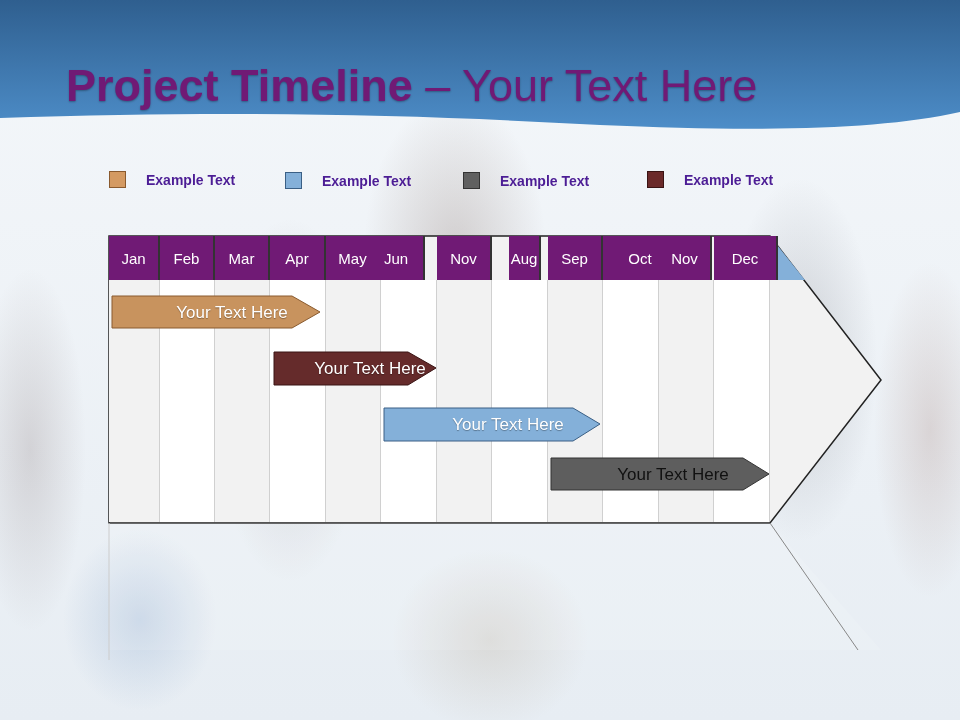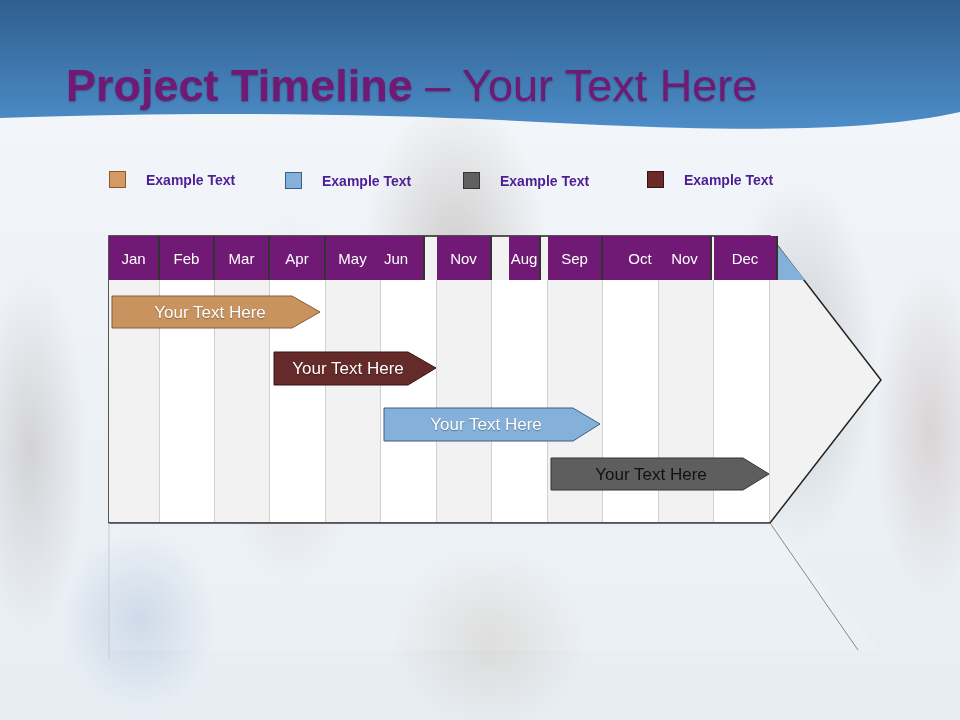--- a/index.html
+++ b/index.html
@@ -19,21 +19,21 @@
            text-shadow:0 1px 2px rgba(0,0,0,0.3); white-space:nowrap; }
   .title b { font-weight:bold; }
   .legend-item { position:absolute; display:flex; align-items:center; }
   .swatch { width:17px; height:17px; border:1px solid #444; box-sizing:border-box; }
   .legend-label { margin-left:20px; font-size:14px; font-weight:bold; color:#4c1d95; white-space:nowrap; }
   .chart { position:absolute; left:109px; top:236px; }
   .month { position:absolute; top:0; height:44px; background:#701a75; border-right:2px solid #333;
            box-sizing:border-box; color:#fff; font-size:15px; display:flex; align-items:center; justify-content:center; }
   .col { position:absolute; top:44px; height:242px; border-right:1px solid #d0d0d0; box-sizing:border-box; }
   .bar { position:absolute; height:33px; display:flex; align-items:center; justify-content:center;
-         font-size:17px; color:#fff; text-shadow:0 1px 1px rgba(0,0,0,0.35); box-sizing:border-box; }
+         font-size:17px; color:#fff; text-shadow:0 1px 1px rgba(0,0,0,0.35); box-sizing:border-box;margin-left:22px; }
 </style>
 </head>
 <body>
 
 <div class="bg"></div>
 
 <svg class="header" viewBox="0 0 960 140" width="960" height="140">
   <defs>
     <linearGradient id="hg" x1="0" y1="0" x2="0" y2="1">
       <stop offset="0" stop-color="#2f5f8f"></stop>

